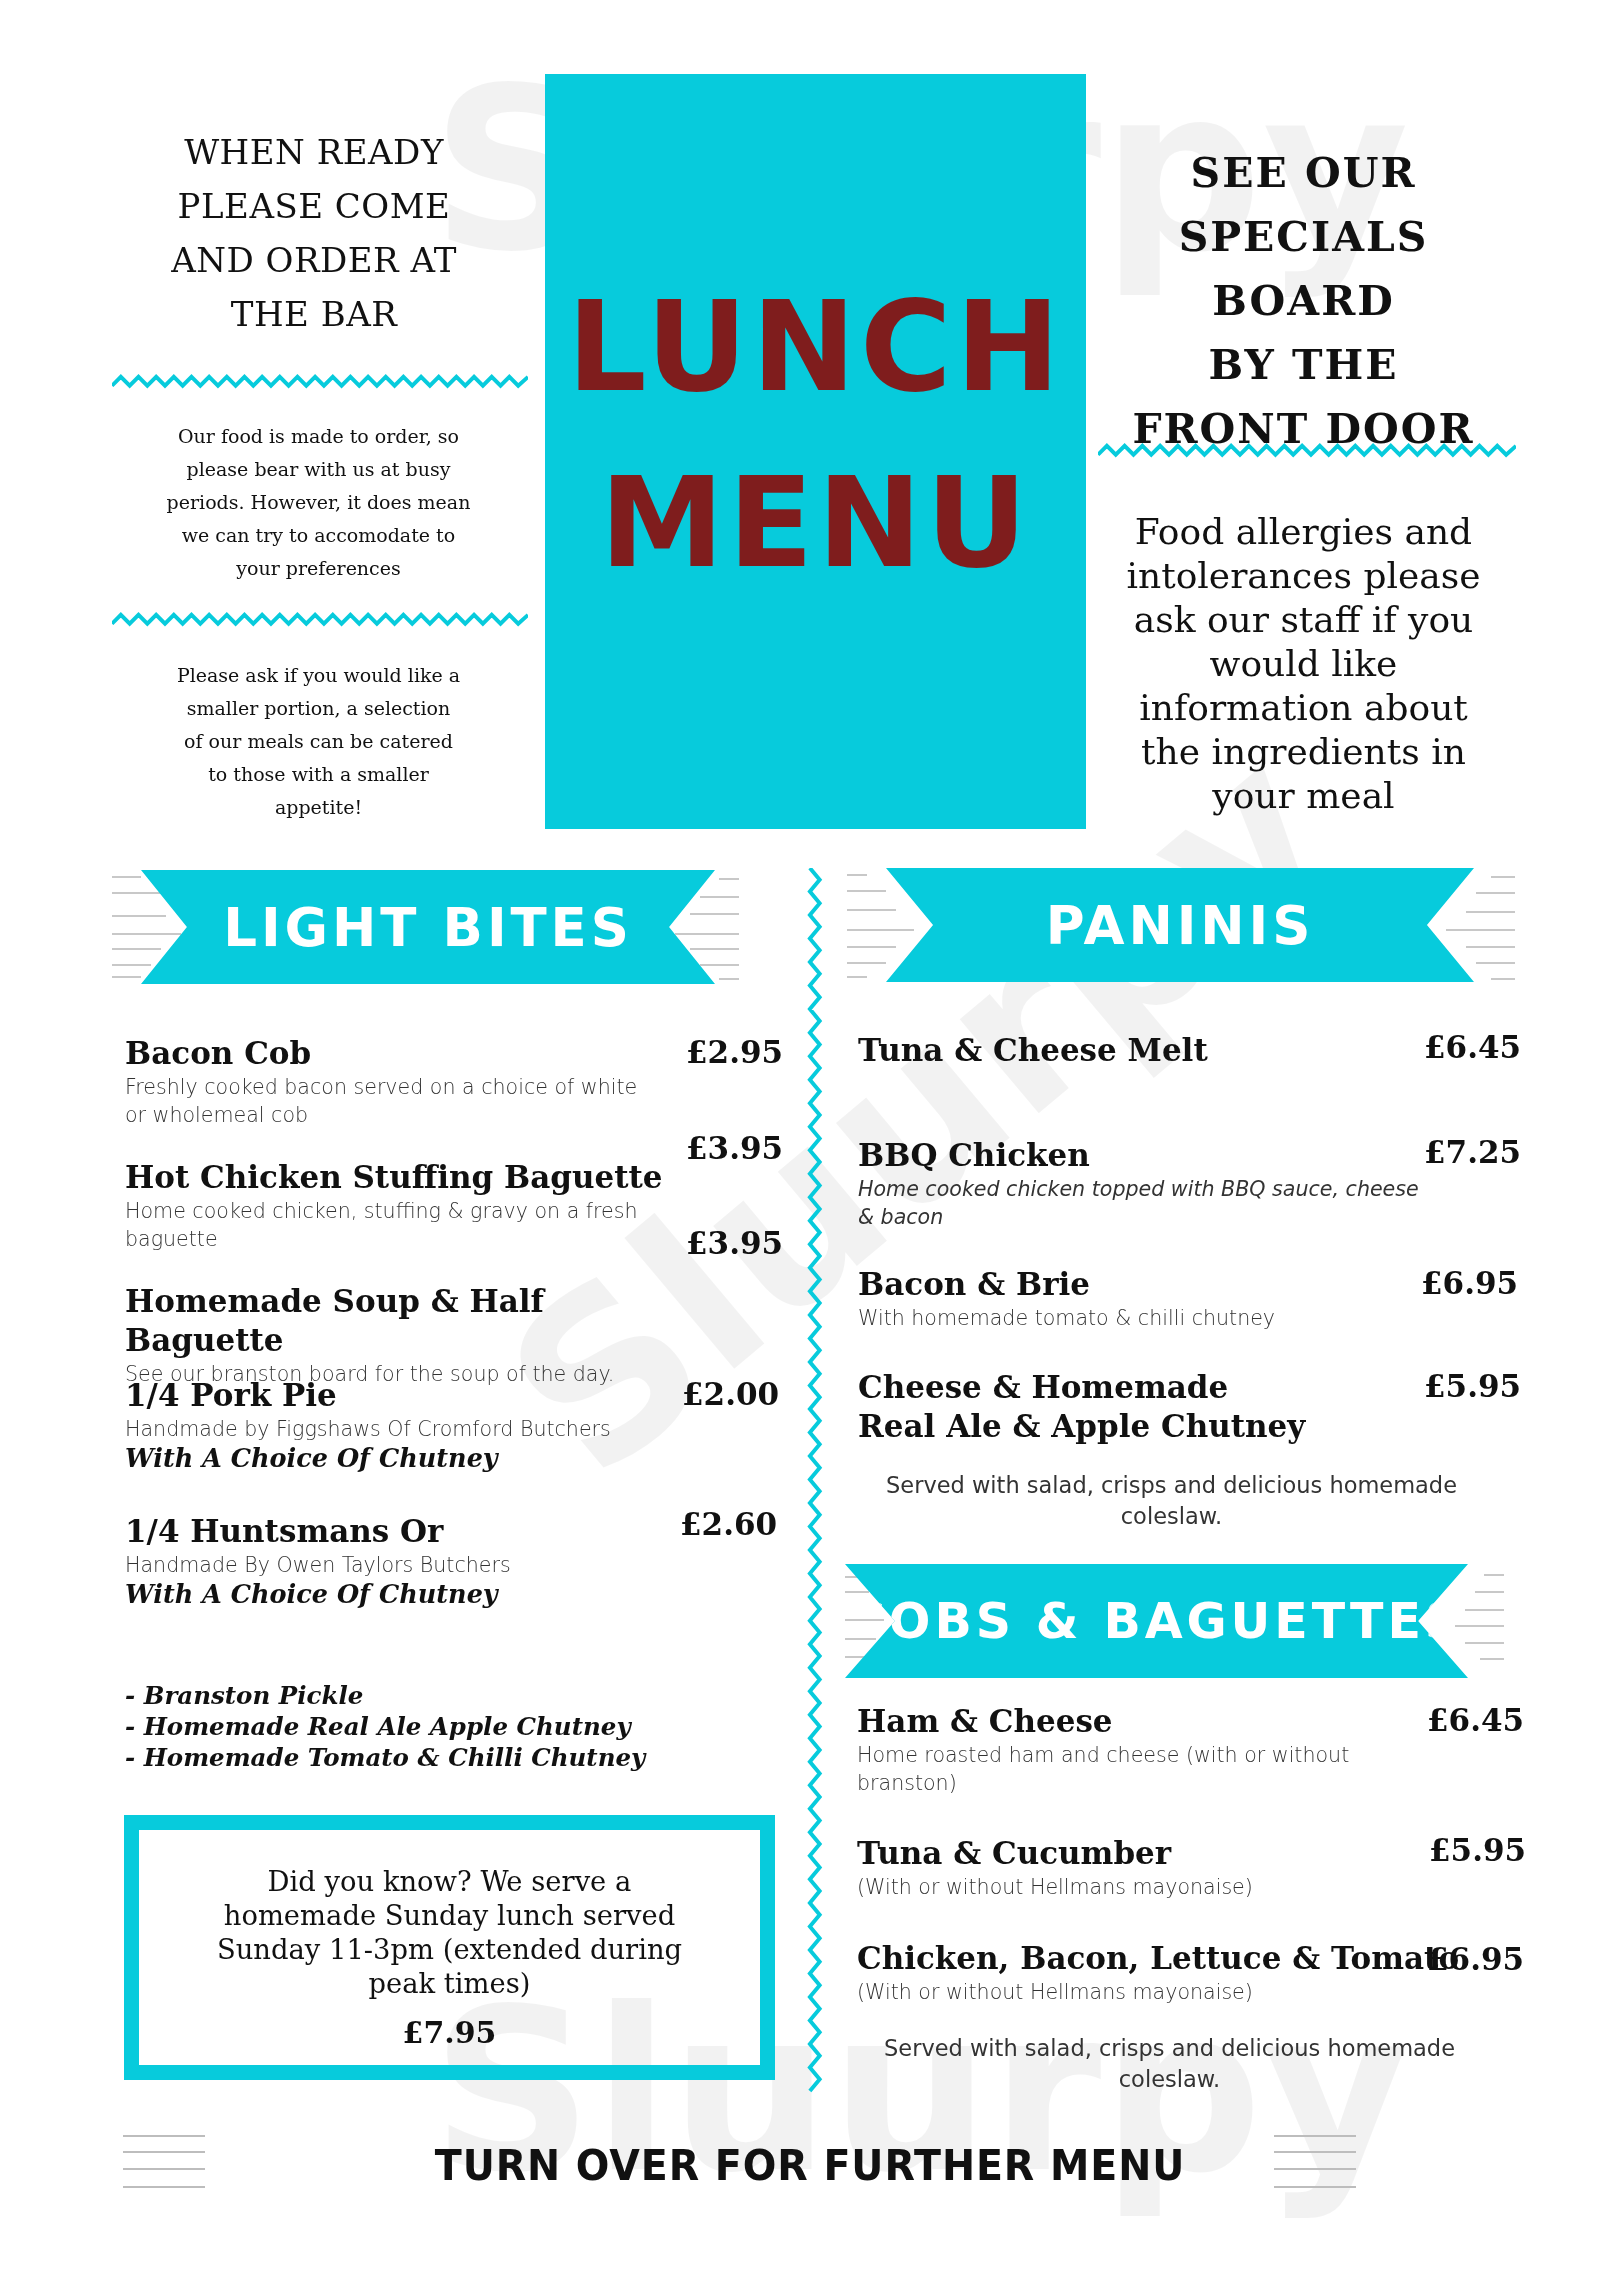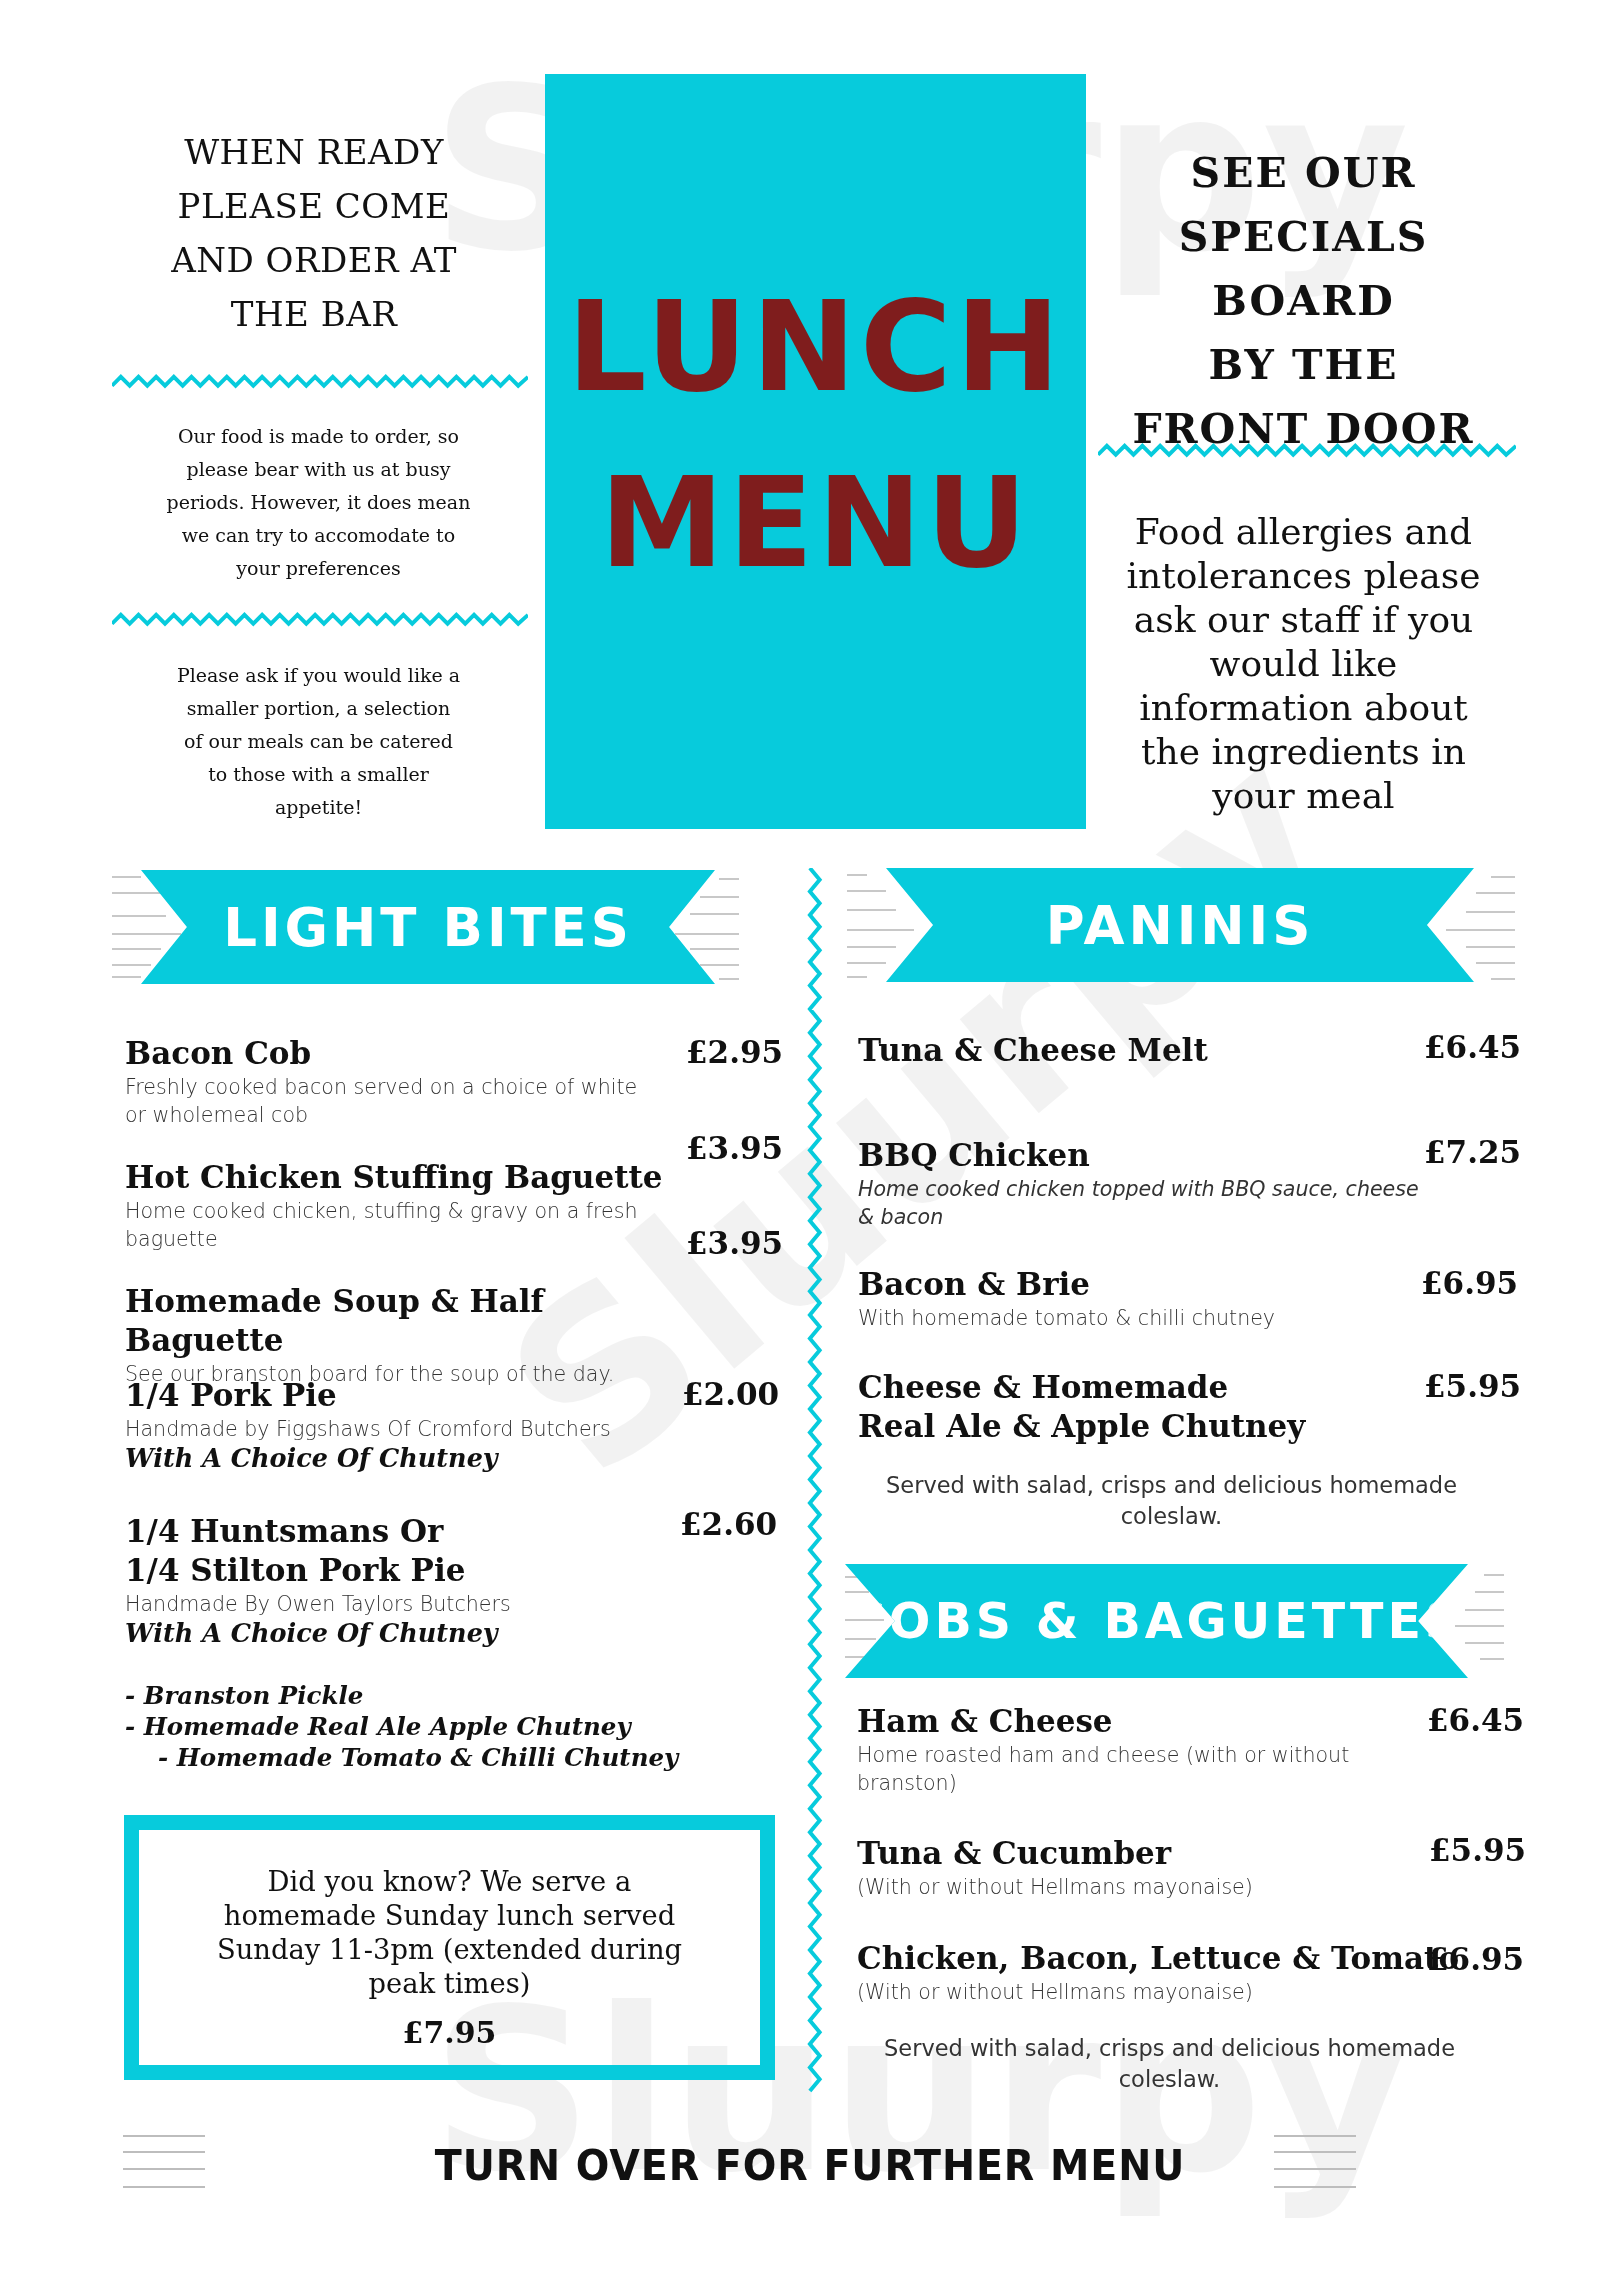--- a/index.html
+++ b/index.html
@@ -169,30 +169,29 @@
 
 <div class="item" style="left:125px; top:1376px; width:568px;">
   <div class="item-name">1/4 Pork Pie</div>
   <div class="item-desc">Handmade by Figgshaws Of Cromford Butchers</div>
   <div class="item-note">With A Choice Of Chutney</div>
 </div>
 <div class="price" style="left:682px; top:1376px;">£2.00</div>
 
 <div class="item" style="left:125px; top:1512px; width:568px;">
   <div class="item-name">1/4 Huntsmans Or</div>
-  <div class="item-name">1/4 Stilton Pork Pie</div>
   <div class="item-desc">Handmade By Owen Taylors Butchers</div>
   <div class="item-note">With A Choice Of Chutney</div>
 </div>
 <div class="price" style="left:680px; top:1506px;">£2.60</div>
 
 <div class="item" style="left:125px; top:1680px; width:568px;">
   <div class="item-note" style="font-size:24.5px;">- Branston Pickle</div>
   <div class="item-note" style="font-size:24.5px;">- Homemade Real Ale Apple Chutney</div>
-  <div class="item-note" style="font-size:24.5px;margin-left:33px;">- Homemade Tomato &amp; Chilli Chutney</div>
+  <div class="item-note" style="font-size:24.5px;">- Homemade Tomato &amp; Chilli Chutney</div>
 </div>
 
 <div class="abs sunday-box">
   <div class="sunday-text">Did you know? We serve a</div>
   <div class="sunday-text">homemade Sunday lunch served</div>
   <div class="sunday-text">Sunday 11-3pm (extended during</div>
   <div class="sunday-text">peak times)</div>
   <div class="sunday-price">£7.95</div>
 </div>
 

